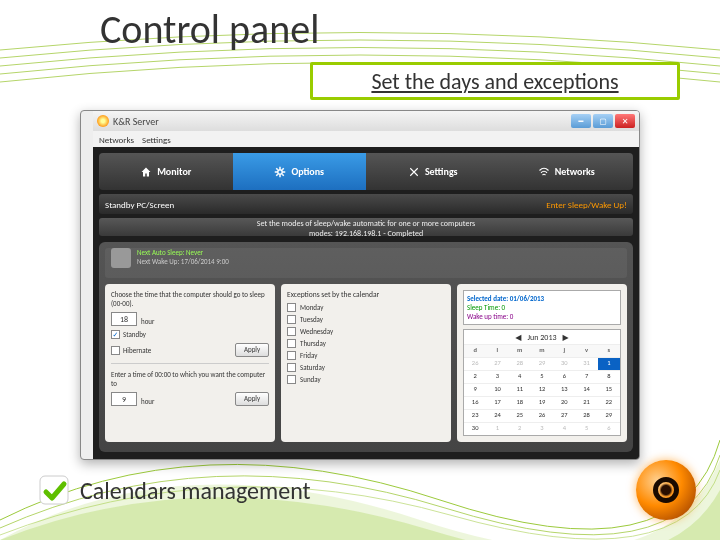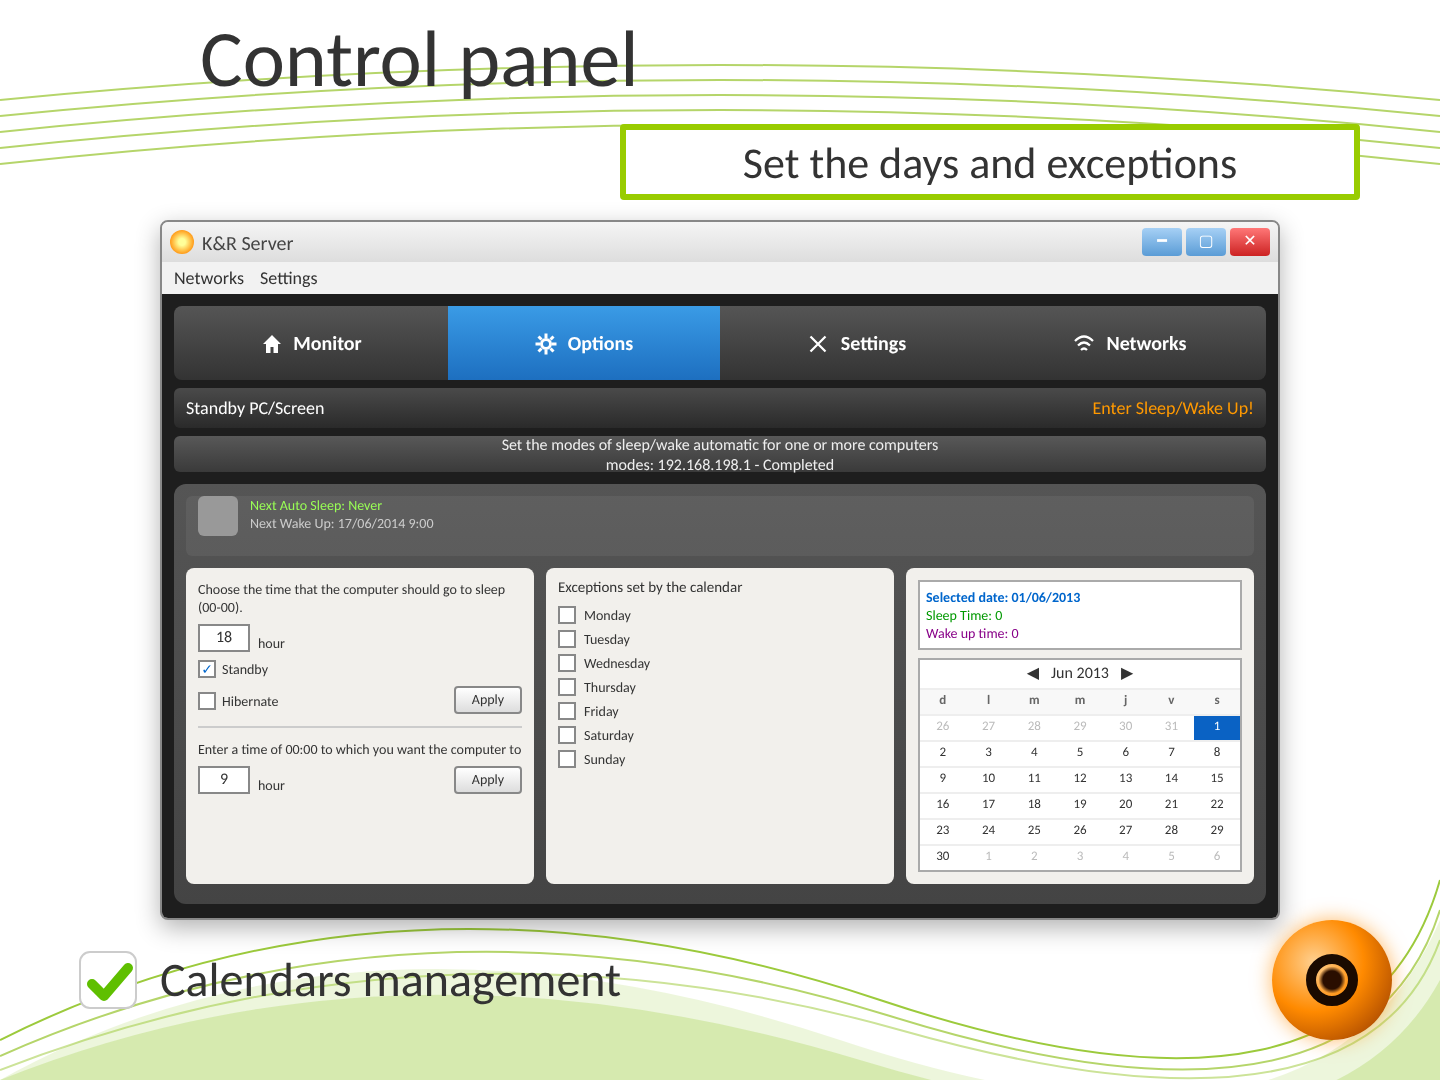--- a/index.html
+++ b/index.html
@@ -4,23 +4,23 @@
 <style>
   * { box-sizing: border-box; margin: 0; padding: 0; }
   body { width: 720px; height: 540px; font-family: Calibri, Arial, sans-serif; background: #fff; overflow: hidden; position: relative; }
   
   .bg-lines { position: absolute; inset: 0; z-index: 0; overflow: hidden; }
   .bg-lines svg { position: absolute; }
   
   .slide-title { position: absolute; top: 5px; left: 100px; font-size: 40px; color: #333; z-index: 2; }
   
   .subtitle-box { position: absolute; top: 62px; left: 310px; width: 370px; height: 38px; background: #fff; border: 3px solid #9c0; border-radius: 2px; display: flex; align-items: center; justify-content: center; z-index: 2; }
-  .subtitle-box span { font-size: 22px; color: #333; }
-  
-  .window { position: absolute; top: 110px; left: 80px; width: 560px; height: 350px; background: #eee; border: 1px solid #888; border-radius: 4px; box-shadow: 0 4px 12px rgba(0,0,0,0.3); z-index: 1; overflow: hidden; }
+  .subtitle-box span { font-size: 22px; color: #333; text-decoration: underline; }
+  
+  .window { position: absolute; top: 110px; left: 80px; width: 560px; height: 350px; background: #eee; border: 1px solid #888; border-radius: 4px; box-shadow: 0 4px 12px rgba(0,0,0,0.3); z-index: 1; overflow: hidden; padding-left: 12px; }
   .titlebar { height: 20px; background: linear-gradient(#f5f5f5,#ddd); display: flex; align-items: center; padding: 0 4px; }
   .tb-icon { width: 12px; height: 12px; border-radius: 50%; background: radial-gradient(circle,#ff9 20%,#f80 80%); margin-right: 4px; }
   .tb-title { font-size: 10px; color: #444; flex: 1; }
   .win-btn { width: 20px; height: 14px; margin-left: 2px; border-radius: 2px; display: flex; align-items: center; justify-content: center; font-size: 8px; }
   .win-min { background: linear-gradient(#a6d0f5,#5a9cd6); color:#fff; }
   .win-max { background: linear-gradient(#a6d0f5,#5a9cd6); color:#fff; }
   .win-close { background: linear-gradient(#f77,#c22); color:#fff; }
   
   .menubar { height: 16px; background: #f2f2f2; padding: 0 6px; display: flex; gap: 8px; align-items: center; }
   .menubar span { font-size: 9px; color: #333; }

